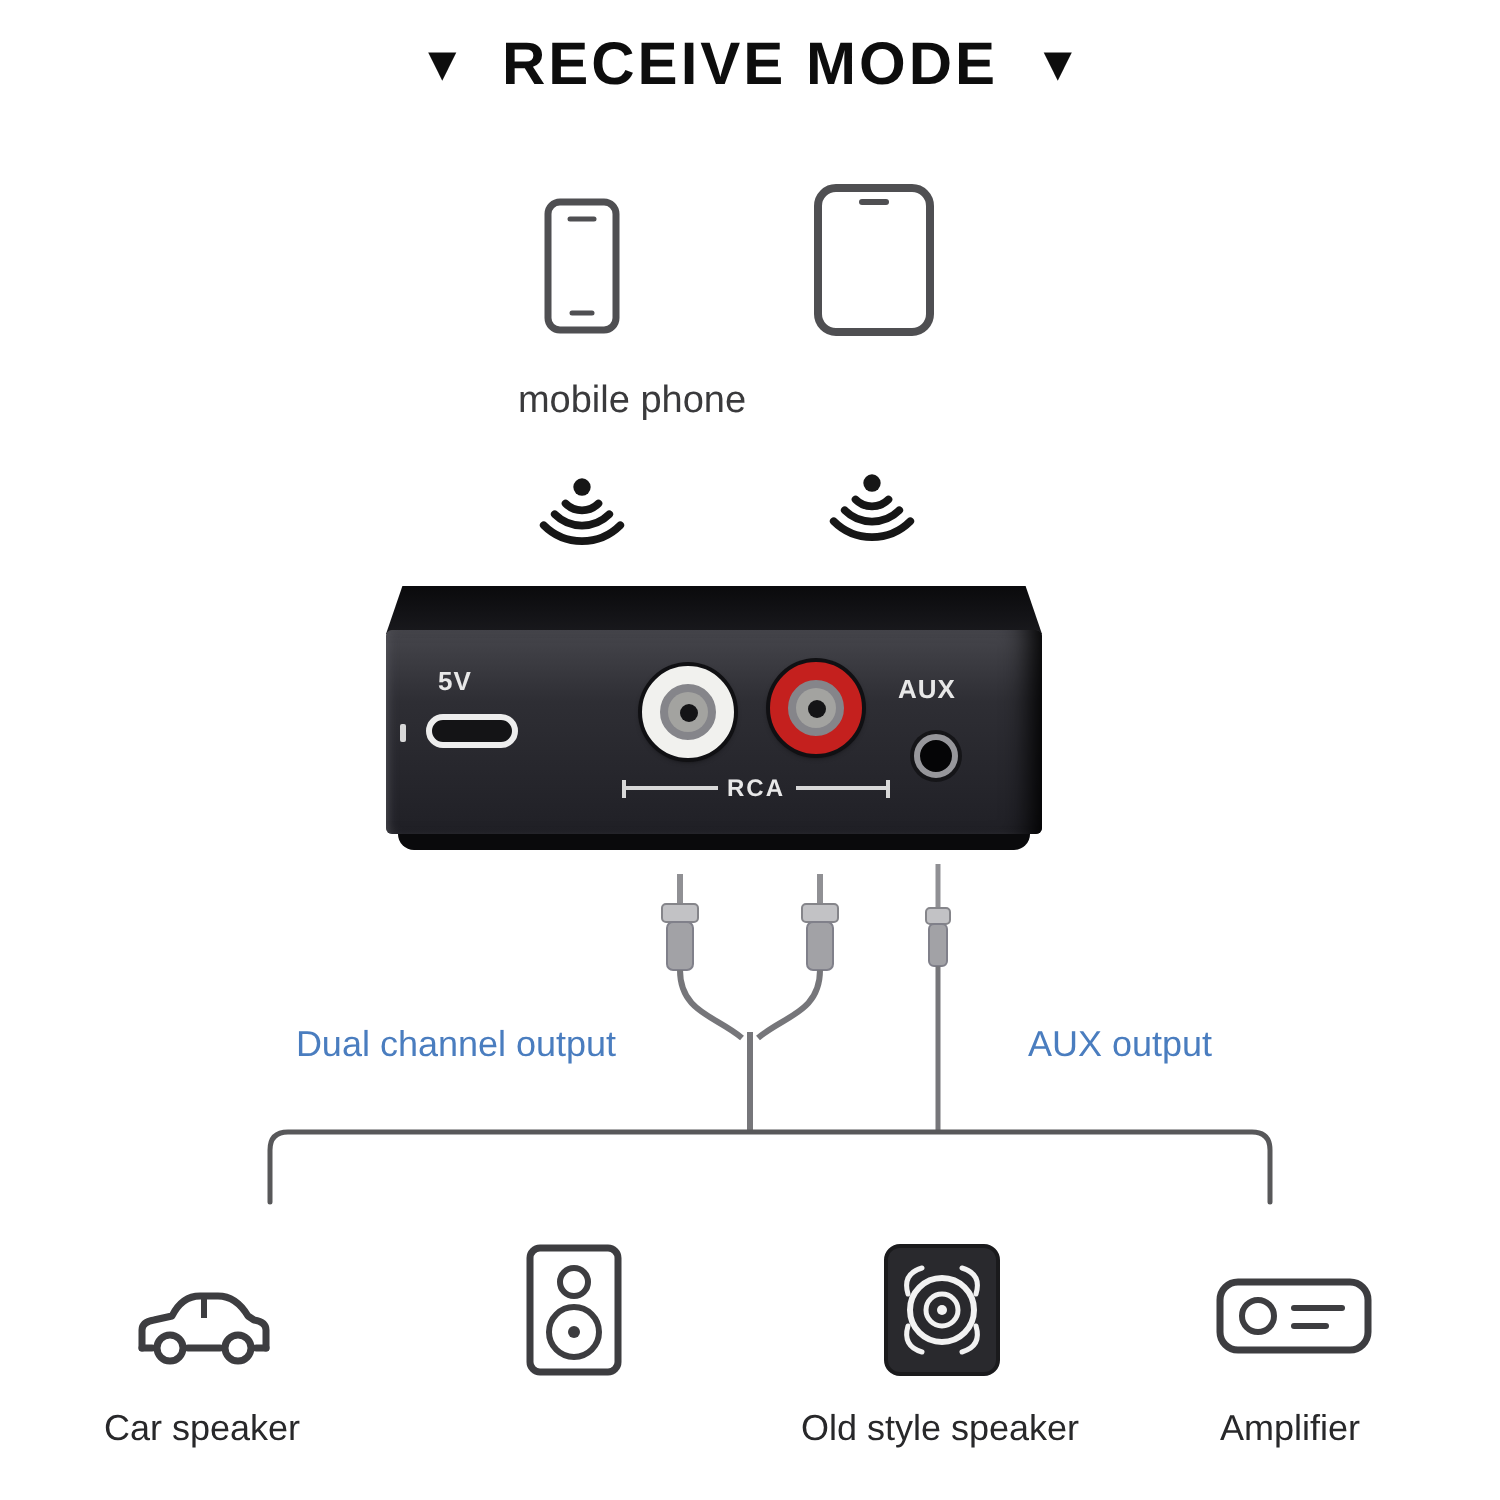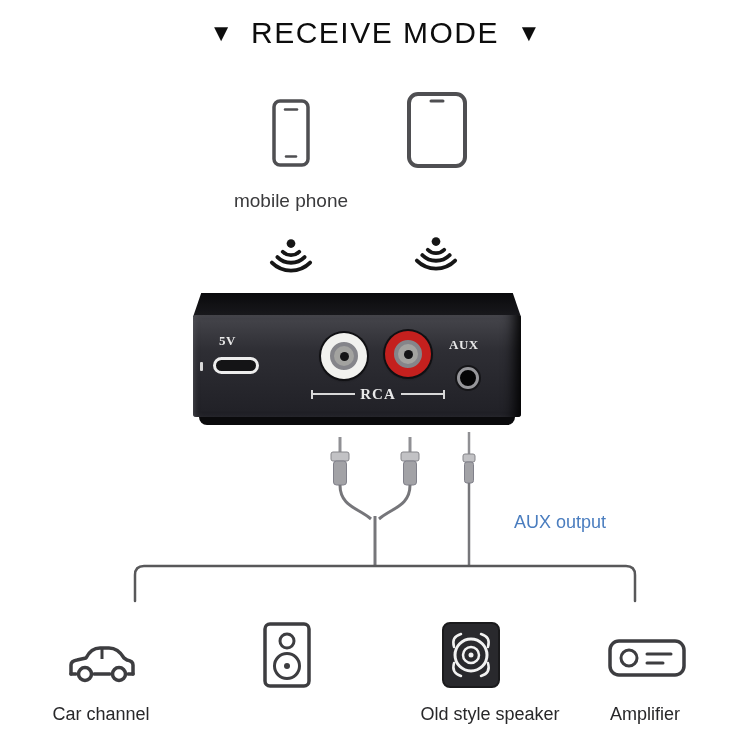--- a/index.html
+++ b/index.html
@@ -2,50 +2,50 @@
 <html style="--accent-blue: #4a7dbf; --line-gray: #58585a; --rca-red: #c4201e; --device-black: #222226; --label-dark: #28282a;"><head>
 <meta charset="utf-8">
 <style>
   * { box-sizing: border-box; margin: 0; padding: 0; }
   html, body { background: #ffffff; }
   body { font-family: "Liberation Sans", sans-serif; }
   .page { position: relative; width: 750px; height: 750px; background: #fff; overflow: hidden; margin: 0 auto; }
 
   
   .title-row { position: absolute; top: 16px; left: 0; width: 100%; display: flex; justify-content: center; align-items: center; gap: 18px; }
-  .title-row h1 { font-size: 30px; font-weight: normal; letter-spacing: 1.5px; color: #0d0d0d; }
+  .title-row h1 { font-size: 30px; font-weight: bold; letter-spacing: 1.5px; color: #0d0d0d; }
   .tri { font-size: 24px; color: #0d0d0d; line-height: 1; }
 
   
   .icon-abs { position: absolute; }
-  .src-label { position: absolute; text-align: center; font-size: 19px; color: #3a3a3c; }
-
-  
-  .device { position: absolute; left: 193px; top: 293px; width: 328px; height: 132px; font-family: Liberation Serif, serif; }
+  .src-label { position: absolute; text-align: center; font-size: 19px; color: #3a3a3c; margin-left: 25px; }
+
+  
+  .device { position: absolute; left: 193px; top: 293px; width: 328px; height: 132px; }
   .device-top { position: absolute; top: 0; left: 0; width: 100%; height: 24px;
     background: linear-gradient(180deg, #0a0a0c, #19191d);
     clip-path: polygon(2.5% 0, 97.5% 0, 100% 100%, 0 100%); }
   .device-front { position: absolute; top: 22px; left: 0; width: 100%; height: 102px;
     background: linear-gradient(180deg, #46464c 0%, #2e2e34 35%, #202026 100%);
     border-radius: 3px; box-shadow: inset -16px 0 14px -10px #000, inset 3px 0 6px -3px #5a5a60; }
   .device-base { position: absolute; top: 124px; left: 6px; right: 6px; height: 8px; background: #0a0a0c; border-radius: 0 0 9px 9px; }
 
   .port-label { position: absolute; color: #e8e8e8; font-size: 13px; font-weight: bold; letter-spacing: 0.5px; }
   .usb-c { position: absolute; left: 20px; top: 42px; width: 46px; height: 17px; border: 3px solid #ededed; border-radius: 9px; background: #141416; }
   .power-led { position: absolute; left: 7px; top: 47px; width: 3px; height: 9px; background: #d8d8d8; border-radius: 1px; }
 
   .rca { position: absolute; width: 46px; height: 46px; border-radius: 50%; display: flex; align-items: center; justify-content: center; border: 9px solid #f1f1ee; background: #85858a; box-shadow: 0 0 0 2px #101013, 0 1px 3px #000; }
   .rca-red { border-color: var(--rca-red, #c4201e); }
   .rca-mid { width: 20px; height: 20px; border-radius: 50%; background: #a3a3a0; display: flex; align-items: center; justify-content: center; }
   .rca-hole { width: 9px; height: 9px; border-radius: 50%; background: #141416; }
 
   .rca-bracket { position: absolute; left: 118px; top: 72px; width: 134px; height: 14px; display: flex; align-items: center; color: #d8d8d8; }
   .rca-bracket .tick { width: 2px; height: 9px; background: #d8d8d8; }
   .rca-bracket .hline { flex: 1; height: 2px; background: #d8d8d8; }
-  .rca-bracket .rca-text { font-size: 15px; font-weight: bold; letter-spacing: 1px; padding: 0 5px; color: #e8e8e8; }
+  .rca-bracket .rca-text { font-size: 12px; font-weight: bold; letter-spacing: 1px; padding: 0 5px; color: #e8e8e8; }
 
   .aux-jack { position: absolute; left: 264px; top: 52px; width: 22px; height: 22px; border-radius: 50%; border: 3px solid #97979b; background: #050506; box-shadow: 0 0 0 2px #151518; }
 
   
   .wires { position: absolute; left: 0; top: 0; pointer-events: none; }
 
   
   .out-label { position: absolute; font-size: 18px; color: var(--accent-blue, #4a7dbf); text-align: center; }
 
   
@@ -144,34 +144,35 @@
 
       <line x1="469" y1="432" x2="469" y2="455" stroke="#909094" stroke-width="2.5"></line>
       <rect x="463" y="454" width="12" height="8" rx="2" fill="#c2c2c5" stroke="#85858a" stroke-width="1"></rect>
       <rect x="464.5" y="462" width="9" height="21" rx="2.5" fill="#a2a2a6" stroke="#80808a" stroke-width="1"></rect>
       <line x1="469" y1="483" x2="469" y2="566" stroke="#76767a" stroke-width="2.5"></line>
 
       <path d="M135,601 L135,575 Q135,566 144,566 L626,566 Q635,566 635,575 L635,601" fill="none" stroke="#58585a" stroke-width="2.5" stroke-linecap="round"></path>
     </svg>
   </div>
 
+  <div class="out-label" style="left:138px; top:512px; width:180px;">Dual channel output</div>
   <div class="out-label" style="left:505px; top:512px; width:110px;">AUX output</div>
 
   <div class="icon-abs" style="left:63px; top:634px;">
     <svg width="76" height="50" viewBox="0 0 76 50">
       <path d="M8,40 L8,31 Q8,27 14,26 L23,24 Q28,14 37,14 L46,14 Q55,14 61,24 L64,26 Q70,27 70,31 L70,40" fill="none" stroke="#3d3d40" stroke-width="3.5" stroke-linecap="round" stroke-linejoin="round"></path>
       <line x1="8" y1="40" x2="13" y2="40" stroke="#3d3d40" stroke-width="3.5" stroke-linecap="round"></line>
       <line x1="31" y1="40" x2="47" y2="40" stroke="#3d3d40" stroke-width="3.5" stroke-linecap="round"></line>
       <line x1="65" y1="40" x2="70" y2="40" stroke="#3d3d40" stroke-width="3.5" stroke-linecap="round"></line>
       <circle cx="22" cy="40" r="6.5" fill="none" stroke="#3d3d40" stroke-width="3.5"></circle>
       <circle cx="56" cy="40" r="6.5" fill="none" stroke="#3d3d40" stroke-width="3.5"></circle>
       <line x1="39" y1="14" x2="39" y2="25" stroke="#3d3d40" stroke-width="3"></line>
     </svg>
   </div>
-  <div class="dest-label" style="left:36px; top:704px; width:130px;">Car channel</div>
+  <div class="dest-label" style="left:36px; top:704px; width:130px;">Car speaker</div>
 
   <div class="icon-abs" style="left:261px; top:620px;">
     <svg width="52" height="70" viewBox="0 0 52 70">
       <rect x="4" y="4" width="44" height="62" rx="5" fill="none" stroke="#3d3d40" stroke-width="3.5"></rect>
       <circle cx="26" cy="21" r="7" fill="none" stroke="#3d3d40" stroke-width="3"></circle>
       <circle cx="26" cy="46" r="12.5" fill="none" stroke="#3d3d40" stroke-width="3"></circle>
       <circle cx="26" cy="46" r="3" fill="#3d3d40"></circle>
     </svg>
   </div>
 
@@ -180,21 +181,21 @@
       <rect x="3" y="3" width="56" height="64" rx="7" fill="#29292d" stroke="#1a1a1c" stroke-width="2"></rect>
       <circle cx="31" cy="35" r="16" fill="none" stroke="#f2f2f2" stroke-width="3"></circle>
       <circle cx="31" cy="35" r="8" fill="none" stroke="#f2f2f2" stroke-width="2.5"></circle>
       <circle cx="31" cy="35" r="2.5" fill="#f2f2f2"></circle>
       <path d="M14,27 Q11,17 21,14" fill="none" stroke="#f2f2f2" stroke-width="2.5" stroke-linecap="round"></path>
       <path d="M41,14 Q51,17 48,27" fill="none" stroke="#f2f2f2" stroke-width="2.5" stroke-linecap="round"></path>
       <path d="M48,43 Q51,53 41,56" fill="none" stroke="#f2f2f2" stroke-width="2.5" stroke-linecap="round"></path>
       <path d="M21,56 Q11,53 14,43" fill="none" stroke="#f2f2f2" stroke-width="2.5" stroke-linecap="round"></path>
     </svg>
   </div>
-  <div class="dest-label" style="left:395px; top:704px; width:150px;margin-left:20px;">Old style speaker</div>
+  <div class="dest-label" style="left:395px; top:704px; width:150px;">Old style speaker</div>
 
   <div class="icon-abs" style="left:607px; top:634px;">
     <svg width="80" height="48" viewBox="0 0 80 48">
       <rect x="3" y="7" width="74" height="34" rx="9" fill="none" stroke="#3d3d40" stroke-width="3.5"></rect>
       <circle cx="22" cy="24" r="8" fill="none" stroke="#3d3d40" stroke-width="3"></circle>
       <line x1="40" y1="20" x2="64" y2="20" stroke="#3d3d40" stroke-width="3" stroke-linecap="round"></line>
       <line x1="40" y1="29" x2="56" y2="29" stroke="#3d3d40" stroke-width="3" stroke-linecap="round"></line>
     </svg>
   </div>
   <div class="dest-label" style="left:580px; top:704px; width:130px;">Amplifier</div>

